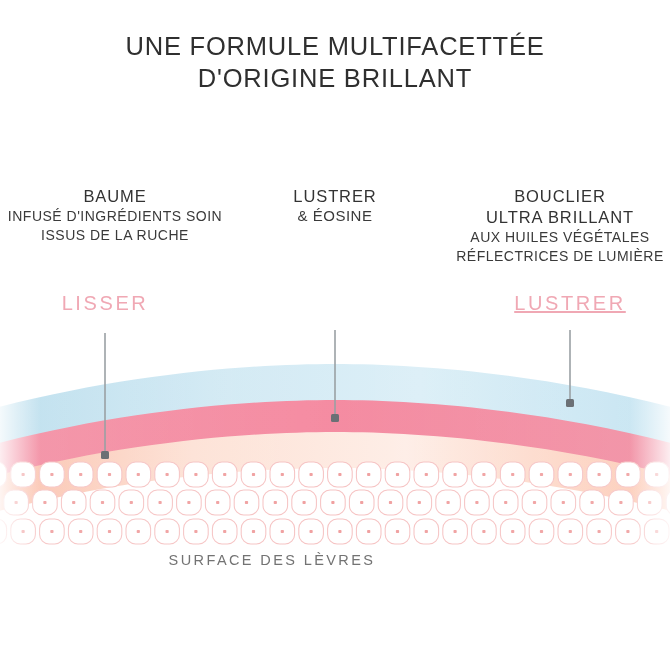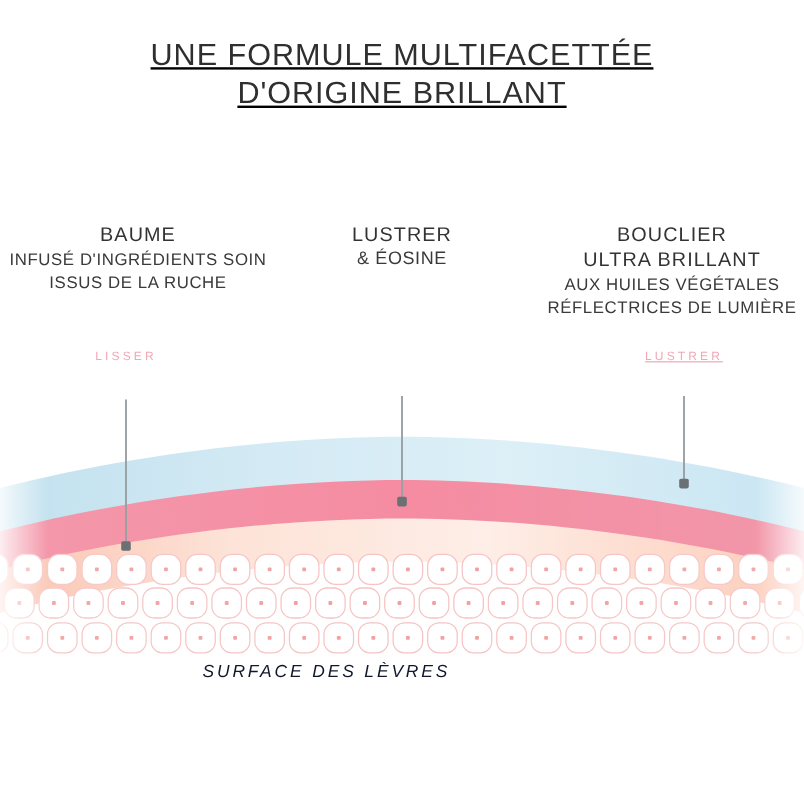--- a/index.html
+++ b/index.html
@@ -24,21 +24,20 @@
     background: #ffffff;
   }
 
   
   .title-block {
     position: absolute;
     top: 30px;
     left: 0;
     width: 670px;
     text-align: center;
-    text-decoration: underline;
   }
   .title-line {
     display: block;
     font-size: 25.5px;
     line-height: 32px;
     font-weight: 500;
     letter-spacing: 0.8px;
     color: #2f2f2f;
     white-space: nowrap;
   }
@@ -70,21 +69,21 @@
     letter-spacing: 0.5px;
     color: #3a3a3a;
     white-space: nowrap;
   }
   .col-pigments .col-sub { font-size: 15px; }
 
   
   .action {
     position: absolute;
     text-align: center;
-    font-size: 10px;
+    font-size: 20px;
     letter-spacing: 2.6px;
     color: #f0a8b4;
     font-weight: 400;
     white-space: nowrap;
   }
   .action-lisser  { top: 292px; left: 5px;   width: 200px; }
   .action-colorer { top: 292px; left: 240px; width: 190px; }
   .action-lustrer { top: 292px; left: 470px; width: 200px; text-decoration: underline; }
 
   
@@ -99,24 +98,23 @@
 
   
   .surface-label {
     position: absolute;
     top: 552px;
     left: 0;
     width: 544px;
     text-align: center;
     font-size: 14.5px;
     letter-spacing: 2.4px;
-    color: #0f172a;
+    color: #737373;
     font-weight: 400;
     white-space: nowrap;
-    font-style: italic;
   }
 </style>
 </head>
 <body>
 
 <div class="stage">
 
   <div class="title-block">
     <span class="title-line">UNE FORMULE MULTIFACETTÉE</span>
     <span class="title-line">D'ORIGINE BRILLANT</span>

